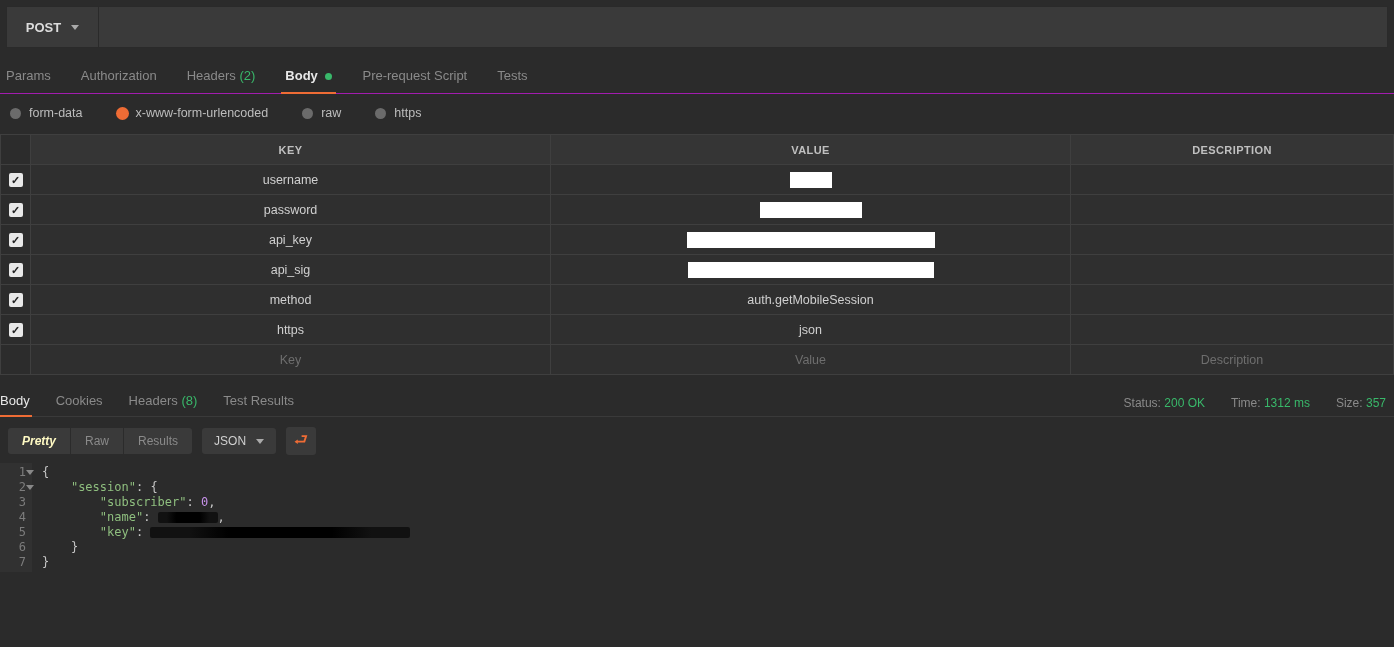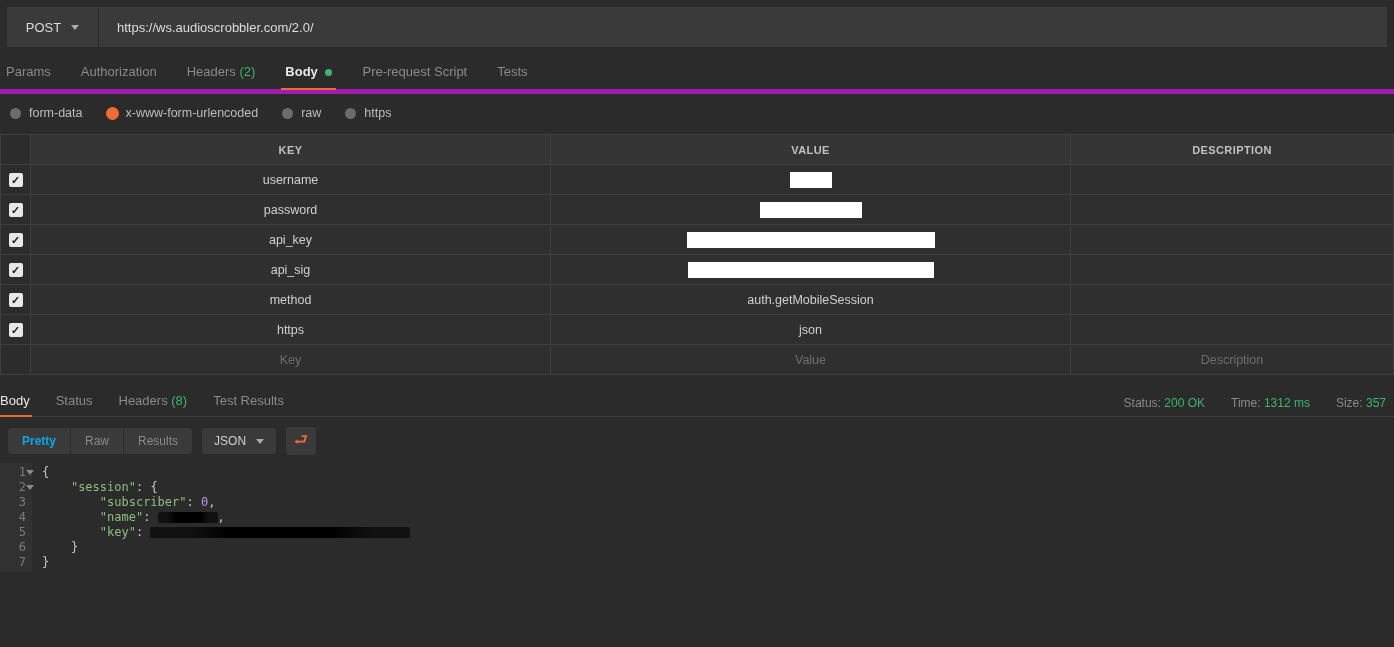--- a/index.html
+++ b/index.html
@@ -22,21 +22,21 @@
   }
   .method-btn {
     width: 92px;
     display: flex;
     align-items: center;
     justify-content: center;
     gap: 10px;
     background: #3a3a3a;
     border-right: 1px solid #2a2a2a;
     color: #dcdcdc;
-    font-weight: 400;
+    font-weight: 700;
     font-size: 13px;
     cursor: pointer;
   }
   .caret-down {
     width: 0; height: 0;
     border-left: 4px solid transparent;
     border-right: 4px solid transparent;
     border-top: 5px solid #aaa;
   }
   .url-input {
@@ -48,21 +48,21 @@
     align-items: center;
   }
 
   
   .req-tabs {
     display: flex;
     align-items: flex-end;
     gap: 30px;
     padding: 18px 6px 0 6px;
     height: 46px;
-    border-bottom: 5px solid #a21caf;
+    border-bottom: 1px solid #a21caf;
   }
   .req-tab {
     color: #8a8a8a;
     font-size: 13px;
     padding-bottom: 10px;
     cursor: pointer;
     position: relative;
   }
   .req-tab.active { color: #e8e8e8; font-weight: 600; }
   .req-tab.active::after {
@@ -76,21 +76,21 @@
   .dot-green {
     display: inline-block;
     width: 7px; height: 7px; border-radius: 50%;
     background: #39b86a; margin-left: 4px; vertical-align: middle;
   }
 
   
   .body-types {
     display: flex;
     align-items: center;
-    gap: 24px;
+    gap: 34px;
     padding: 12px 10px 14px 10px;
   }
   .radio-opt {
     display: flex; align-items: center; gap: 8px;
     font-size: 12.5px; color: #bdbdbd; cursor: pointer;
   }
   .radio-dot {
     width: 11px; height: 11px; border-radius: 50%;
     background: #6b6b6b;
   }
@@ -171,21 +171,21 @@
     background: #3a3a3a;
     border-radius: 3px;
     overflow: hidden;
   }
   .seg-btn {
     padding: 6px 14px;
     font-size: 12px;
     color: #8a8a8a;
     cursor: pointer;
   }
-  .seg-btn.active { color: #0ea5e9; font-weight: 600; }
+  .seg-btn.active { color: #fef9c3; font-weight: 600; font-style: italic; }
   .seg-btn + .seg-btn { border-left: 1px solid #2b2b2b; }
   .lang-select {
     display: flex; align-items: center; gap: 10px;
     background: #3a3a3a; border-radius: 3px;
     padding: 6px 12px; cursor: pointer;
     color: #d0d0d0; font-size: 12px;
   }
   .wrap-btn {
     width: 30px; height: 28px;
     background: #3a3a3a; border-radius: 3px;
@@ -243,23 +243,20 @@
     vertical-align: middle;
   }
 </style>
 </head>
 <body>
 
 <div class="req-bar">
   <div class="method-btn">
     <span>POST</span>
     <span class="caret-down"></span>
-  </div>
-  <div class="url-input">
-    <span>https://ws.audioscrobbler.com/2.0/</span>
   </div>
 </div>
 
 <div class="req-tabs">
   <div class="req-tab">Params</div>
   <div class="req-tab">Authorization</div>
   <div class="req-tab">
     <span>Headers</span>
     <span class="count-badge">(2)</span>
   </div>
@@ -341,21 +338,21 @@
         <td class="key-cell placeholder">Key</td>
         <td class="val-cell placeholder">Value</td>
         <td class="desc-cell placeholder">Description</td>
       </tr>
     </tbody>
 </table>
 
 <div class="resp-row">
   <div class="resp-tabs">
     <div class="resp-tab active">Body</div>
-    <div class="resp-tab">Status</div>
+    <div class="resp-tab">Cookies</div>
     <div class="resp-tab">
       <span>Headers</span>
       <span class="count-badge">(8)</span>
     </div>
     <div class="resp-tab">Test Results</div>
   </div>
   <div class="resp-meta">
     <div>
       <span class="lbl">Status:</span>
       <span class="val">200 OK</span>

